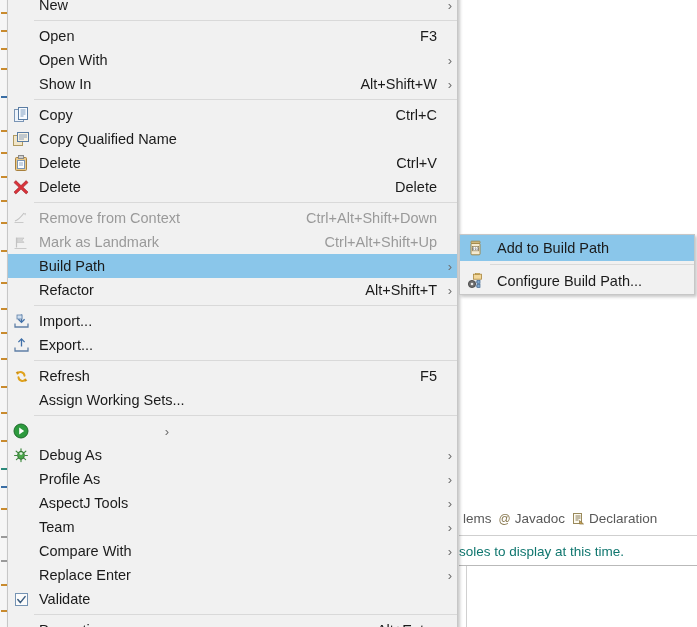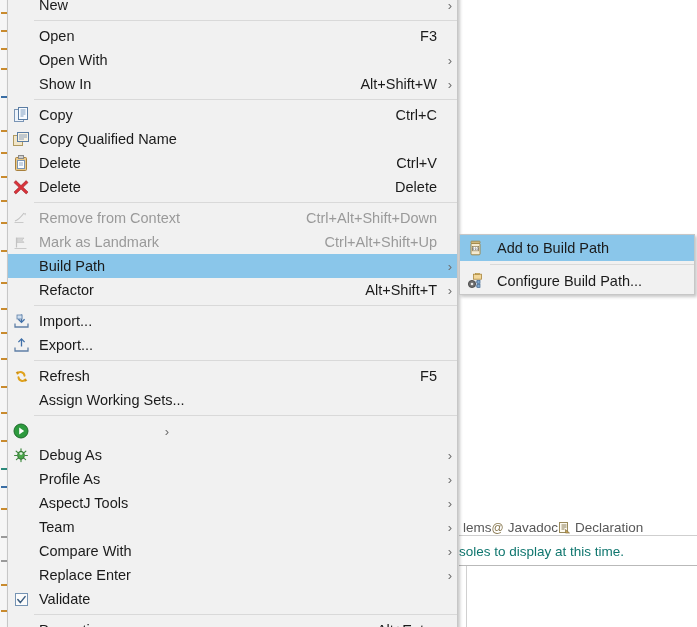--- a/index.html
+++ b/index.html
@@ -34,21 +34,21 @@
   .bg-tick.grey { background: #9a9a9a; }
 
   .bg-panel {
     position: absolute;
     left: 459px; top: 504px; width: 238px; height: 123px;
     background: #ffffff;
     box-sizing: border-box;
   }
   .bg-tabrow {
     position: absolute; left: 0; top: 7px; height: 24px;
-    display: flex; align-items: flex-end; 
+    display: flex; align-items: flex-start; gap: 7px;
     white-space: nowrap;
     font-size: 13.5px; color: #585858;
   }
   .bg-tab { display: flex; align-items: center; gap: 4px; }
   .bg-tab-ico { font-size: 12px; color: #8a7a52; line-height: 1; }
   .bg-tab-ico svg { display: block; }
   .bg-tabrow-line {
     position: absolute; left: 0; top: 31px; width: 238px; height: 1px;
     background: #cfcfcf;
   }

